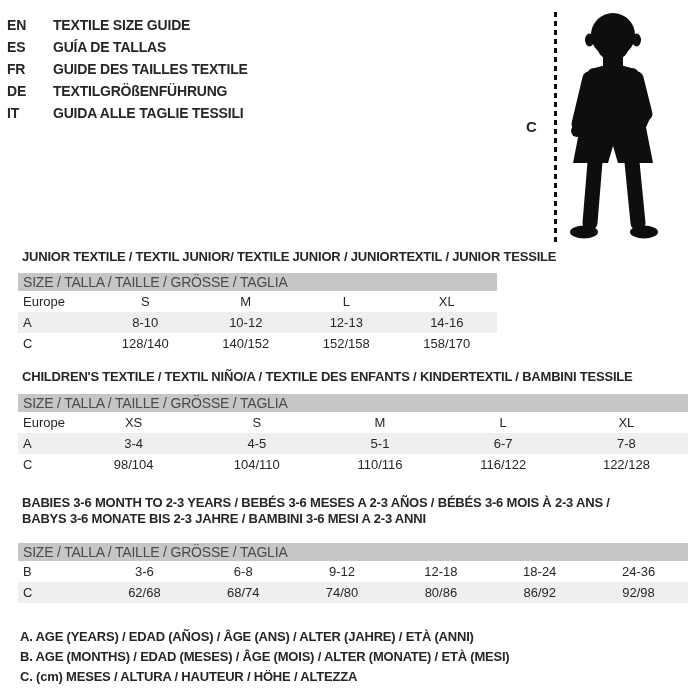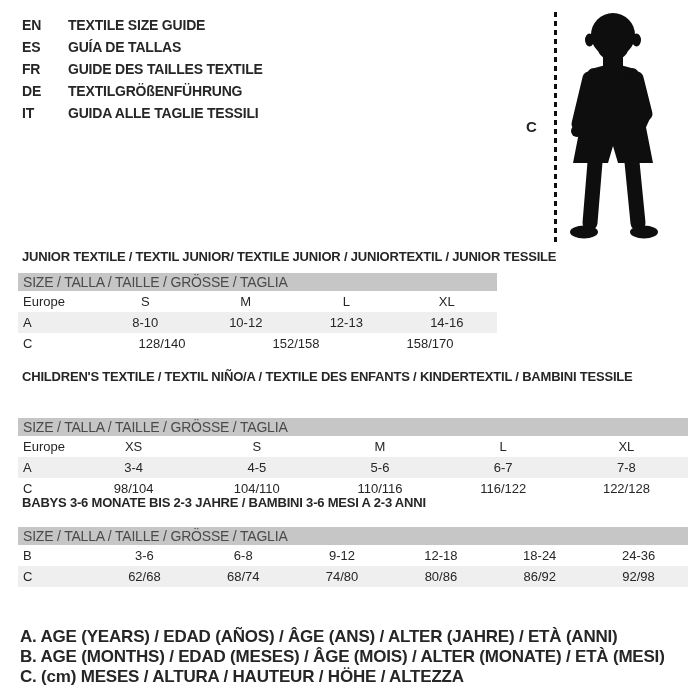--- a/index.html
+++ b/index.html
@@ -6,21 +6,21 @@
   html,body { width:700px; height:700px; }
   body {
     font-family:"Liberation Sans", sans-serif;
     background:#ffffff;
     color:var(--text, #262626);
     position:relative;
   }
   .page { position:absolute; inset:0; width:700px; height:700px; background:#fff; overflow:hidden; }
 
   
-  .lang-list { position:absolute; left:22px; top:14px; }
+  .lang-list { position:absolute; left:7px; top:14px; }
   .lang-row  { display:flex; height:22px; line-height:22px; font-weight:bold; font-size:14px; letter-spacing:-0.2px; }
   .lang-code { width:46px; }
   .lang-label{ white-space:nowrap;text-align:right; }
 
   
   .figure { position:absolute; left:520px; top:8px; width:178px; height:242px; }
   .c-label { position:absolute; left:6px; top:110px; font-weight:bold; font-size:15px; }
   .dotted-line {
     position:absolute; left:34px; top:4px; width:3px; height:233px;
     background:repeating-linear-gradient(to bottom, var(--silhouette) 0 5px, transparent 5px 9px);
@@ -29,37 +29,37 @@
   .sil-fill   { fill:var(--silhouette); }
   .sil-stroke { stroke:var(--silhouette); fill:none; stroke-linecap:round; }
 
   
   .size-table { position:absolute; left:18px; }
   .table-junior-textile    { top:249px; width:479px; }
   .table-childrens-textile { top:369px; width:670px; }
   .table-babies            { top:495px; width:670px; }
 
   .tbl-title { font-weight:bold; font-size:13px; letter-spacing:-0.2px; padding-left:4px; margin-bottom:8px; }
-  .table-childrens-textile .tbl-title { margin-bottom:33px; }
+  .table-childrens-textile .tbl-title { margin-bottom:9px; }
   .table-babies .tbl-title            { margin-bottom:16px; }
   .title-line { white-space:nowrap; line-height:16px; }
 
   .size-bar {
     height:18px; line-height:19px; background:var(--size-bar-bg);
     color:var(--size-bar-text); font-size:14px; padding-left:5px; letter-spacing:-0.2px;
   }
   .trow { display:flex; height:21px; line-height:21px; font-size:13px; }
   .trow .lbl  { width:77px; padding-left:5px; }
   .table-childrens-textile .trow .lbl { width:54px; }
   .trow .cell { flex:1; text-align:center; }
   .data-row.shaded { background:var(--row-shade-bg); }
 
   
   .footnotes { position:absolute; left:20px; top:627px; }
-  .footnote  { font-weight:bold; font-size:17px; line-height:20px; letter-spacing:-0.2px; white-space:nowrap; }
+  .footnote  { font-weight:bold; font-size:13px; line-height:20px; letter-spacing:-0.2px; white-space:nowrap; }
 </style>
 </head>
 <body>
 
 <div class="page">
 
   <div class="lang-list">
       <div class="lang-row">
         <span class="lang-code">EN</span>
         <span class="lang-label">TEXTILE SIZE GUIDE</span>
@@ -128,20 +128,21 @@
         <div class="trow data-row shaded">
           <span class="lbl">A</span>
           <span class="cell">8-10</span>
           <span class="cell">10-12</span>
           <span class="cell">12-13</span>
           <span class="cell">14-16</span>
         </div>
         <div class="trow data-row">
           <span class="lbl">C</span>
           <span class="cell">128/140</span>
+          <span class="cell">140/152</span>
           <span class="cell">152/158</span>
           <span class="cell">158/170</span>
         </div>
       </section>
       <section class="size-table table-childrens-textile">
         <div class="tbl-title">
           <div class="title-line">CHILDREN'S TEXTILE / TEXTIL NIÑO/A / TEXTILE DES ENFANTS / KINDERTEXTIL / BAMBINI TESSILE</div>
         </div>
         <div class="size-bar">SIZE / TALLA / TAILLE / GRÖSSE / TAGLIA</div>
         <div class="trow header-row">
@@ -149,35 +150,36 @@
           <span class="cell">XS</span>
           <span class="cell">S</span>
           <span class="cell">M</span>
           <span class="cell">L</span>
           <span class="cell">XL</span>
         </div>
         <div class="trow data-row shaded">
           <span class="lbl">A</span>
           <span class="cell">3-4</span>
           <span class="cell">4-5</span>
-          <span class="cell">5-6</span>
+          <span class="cell">5-1</span>
           <span class="cell">6-7</span>
           <span class="cell">7-8</span>
         </div>
         <div class="trow data-row">
           <span class="lbl">C</span>
           <span class="cell">98/104</span>
           <span class="cell">104/110</span>
           <span class="cell">110/116</span>
           <span class="cell">116/122</span>
           <span class="cell">122/128</span>
         </div>
       </section>
       <section class="size-table table-babies">
         <div class="tbl-title">
+          <div class="title-line">BABIES 3-6 MONTH TO 2-3 YEARS / BEBÉS 3-6 MESES A 2-3 AÑOS / BÉBÉS 3-6 MOIS À 2-3 ANS /</div>
           <div class="title-line">BABYS 3-6 MONATE BIS 2-3 JAHRE / BAMBINI 3-6 MESI A 2-3 ANNI</div>
         </div>
         <div class="size-bar">SIZE / TALLA / TAILLE / GRÖSSE / TAGLIA</div>
         <div class="trow data-row">
           <span class="lbl">B</span>
           <span class="cell">3-6</span>
           <span class="cell">6-8</span>
           <span class="cell">9-12</span>
           <span class="cell">12-18</span>
           <span class="cell">18-24</span>

